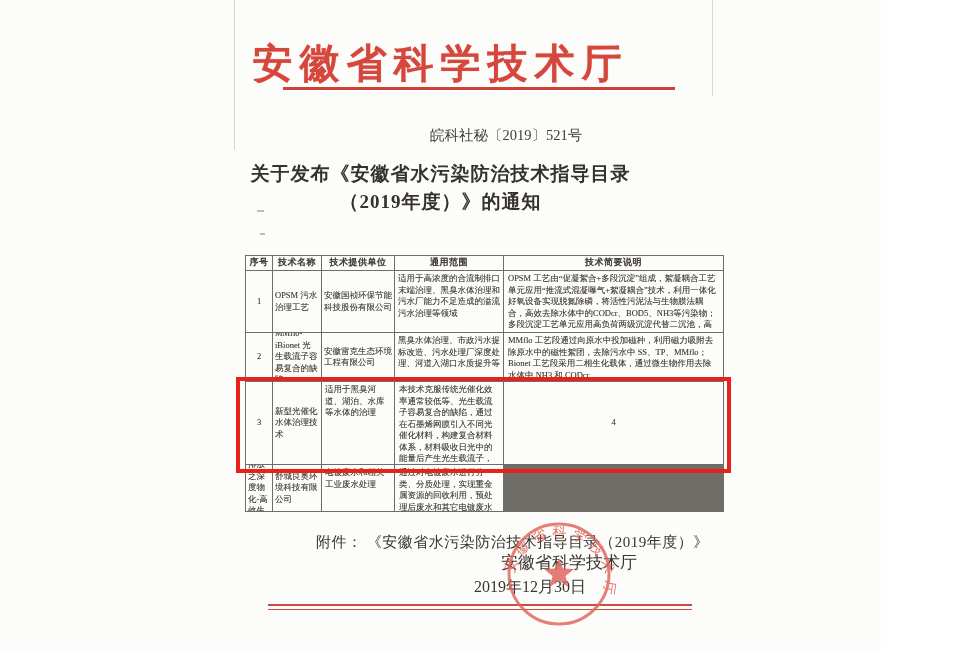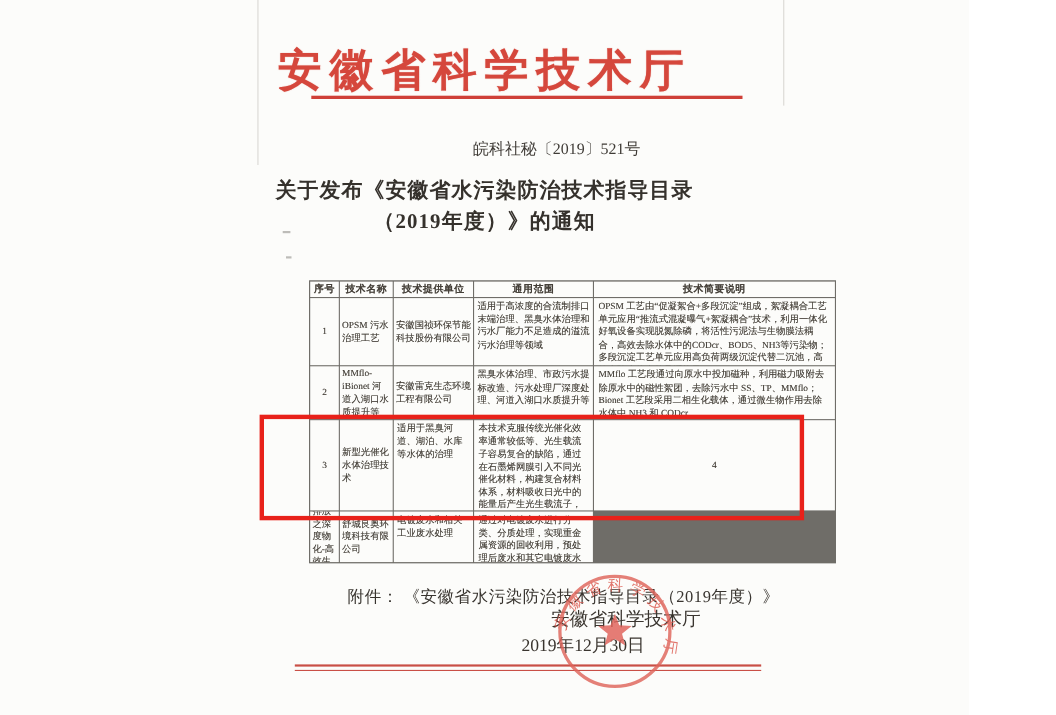--- a/index.html
+++ b/index.html
@@ -34,21 +34,20 @@
 
   
   .tech-table{
     position:absolute; left:245px; top:255px;
     display:grid;
     grid-template-columns:26px 48px 72px 108px 219px;
     grid-template-rows:14px 61px 48px 82px 46px;
     gap:1px; background:#6f6d68; border:1px solid #6f6d68;
     font-size:8.5px; color:#454039;
     text-shadow:0 0 .5px rgba(69,64,57,.5);
-    margin-left:36px;
   }
   .cell{background:#fcfcfa; overflow:hidden; line-height:11.5px;}
   .th{display:flex; align-items:center; justify-content:center;
       font-weight:bold; font-size:9px; letter-spacing:.5px;}
   .c-no{display:flex; align-items:center; justify-content:center;}
   .c-name,.c-prov{display:flex; align-items:center; padding:1px 2px;}
   .c-scope{padding:2px 3px;}
   .c-sum{padding:2px 4px;}
 
   
@@ -100,21 +99,21 @@
       <div class="cell th">技术名称</div>
       <div class="cell th">技术提供单位</div>
       <div class="cell th">通用范围</div>
       <div class="cell th">技术简要说明</div>
       <div class="cell c-no">1</div>
       <div class="cell c-name">OPSM 污水治理工艺</div>
       <div class="cell c-prov">安徽国祯环保节能科技股份有限公司</div>
       <div class="cell c-scope">适用于高浓度的合流制排口末端治理、黑臭水体治理和污水厂能力不足造成的溢流污水治理等领域</div>
       <div class="cell c-sum">OPSM 工艺由“促凝絮合+多段沉淀”组成，絮凝耦合工艺单元应用“推流式混凝曝气+絮凝耦合”技术，利用一体化好氧设备实现脱氮除磷，将活性污泥法与生物膜法耦合，高效去除水体中的CODcr、BOD5、NH3等污染物；多段沉淀工艺单元应用高负荷两级沉淀代替二沉池，高效去除水体中的悬浮物及TP。</div>
       <div class="cell c-no">2</div>
-      <div class="cell c-name">MMflo-iBionet 河道入湖口水质提升等</div>
+      <div class="cell c-name">MMflo-iBionet 光生载流子容易复合的缺陷</div>
       <div class="cell c-prov">安徽雷克生态环境工程有限公司</div>
       <div class="cell c-scope">黑臭水体治理、市政污水提标改造、污水处理厂深度处理、河道入湖口水质提升等</div>
       <div class="cell c-sum">MMflo 工艺段通过向原水中投加磁种，利用磁力吸附去除原水中的磁性絮团，去除污水中 SS、TP、MMflo；Bionet 工艺段采用二相生化载体，通过微生物作用去除水体中 NH3 和 CODcr。</div>
       <div class="cell c-no">3</div>
       <div class="cell c-name">新型光催化水体治理技术</div>
       <div class="cell c-scope">适用于黑臭河道、湖泊、水库等水体的治理</div>
       <div class="cell c-sum">本技术克服传统光催化效率通常较低等、光生载流子容易复合的缺陷，通过在石墨烯网膜引入不同光催化材料，构建复合材料体系，材料吸收日光中的能量后产生光生载流子，石墨烯能有效传导生成的光生电子，防止光生载流子的复合，有效形成分离的氧化还原反应位点，进一步生成多种活性氧化物质，有效削减水体中的污染物。</div>
       <div class="cell c-no">4</div>
       <div class="cell c-name">电镀废水达标排放之深度物化-高效生化处理技术</div>
       <div class="cell c-prov">舒城良奥环境科技有限公司</div>

